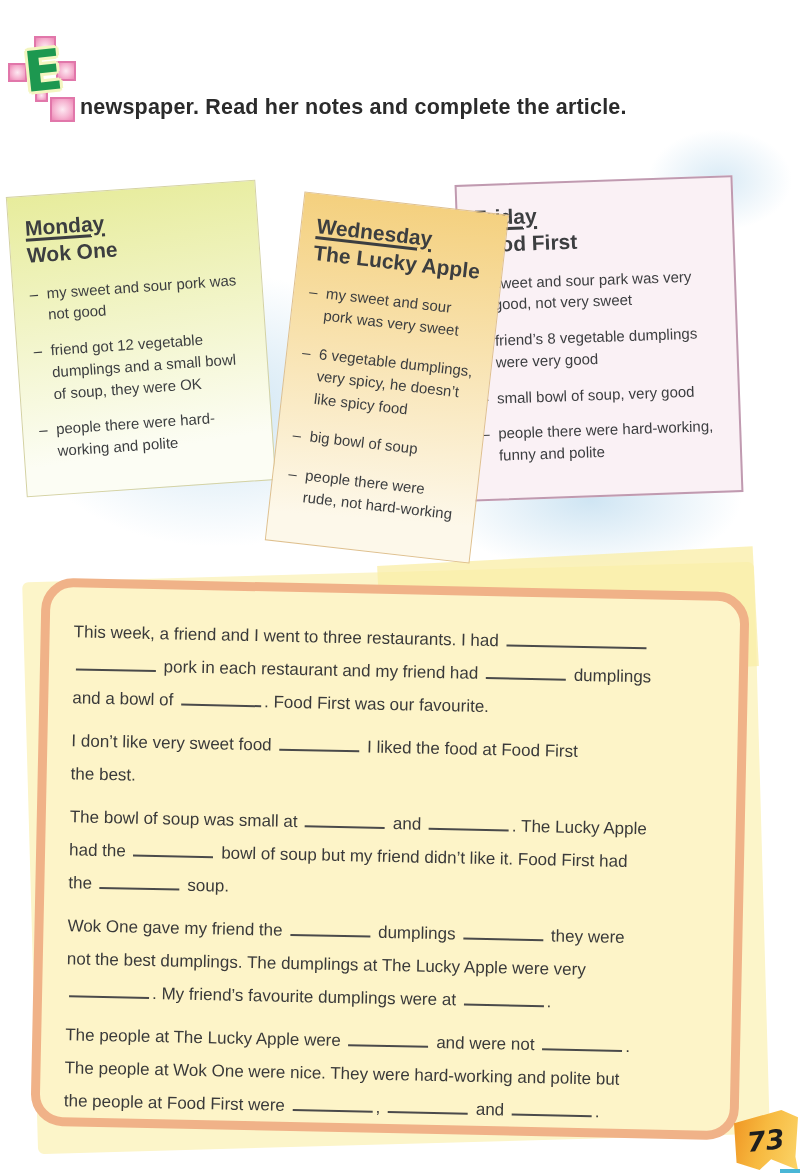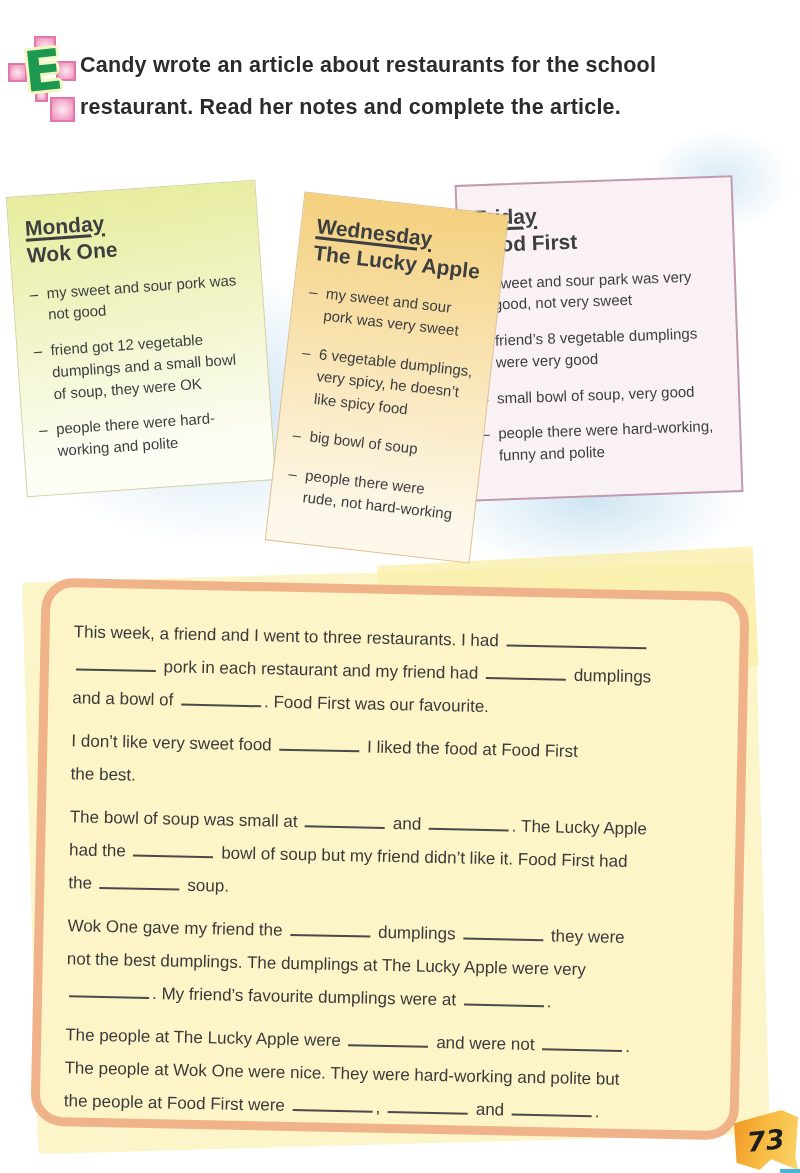--- a/index.html
+++ b/index.html
@@ -84,22 +84,22 @@
 
   <div class="e-badge">
     <span class="pink-sq sq1"></span>
     <span class="pink-sq sq2"></span>
     <span class="pink-sq sq3"></span>
     <span class="pink-sq sq4"></span>
     <span class="pink-sq sq5"></span>
     <span class="e-letter">E</span>
   </div>
   <p class="instr">
-    <span>Candy wrote an article about restaurants for the school</span><br>
-    <span>restaurant. Read her notes and complete the article.</span>
+    <br>
+    <span>newspaper. Read her notes and complete the article.</span>
   </p>
 
   <div class="blob blob1"></div>
   <div class="blob blob2"></div>
   <div class="blob blob3"></div>
 
   <article class="note note-monday">
     <h3>
       <span class="day">Monday</span>
       <span class="rest">Wok One</span>

